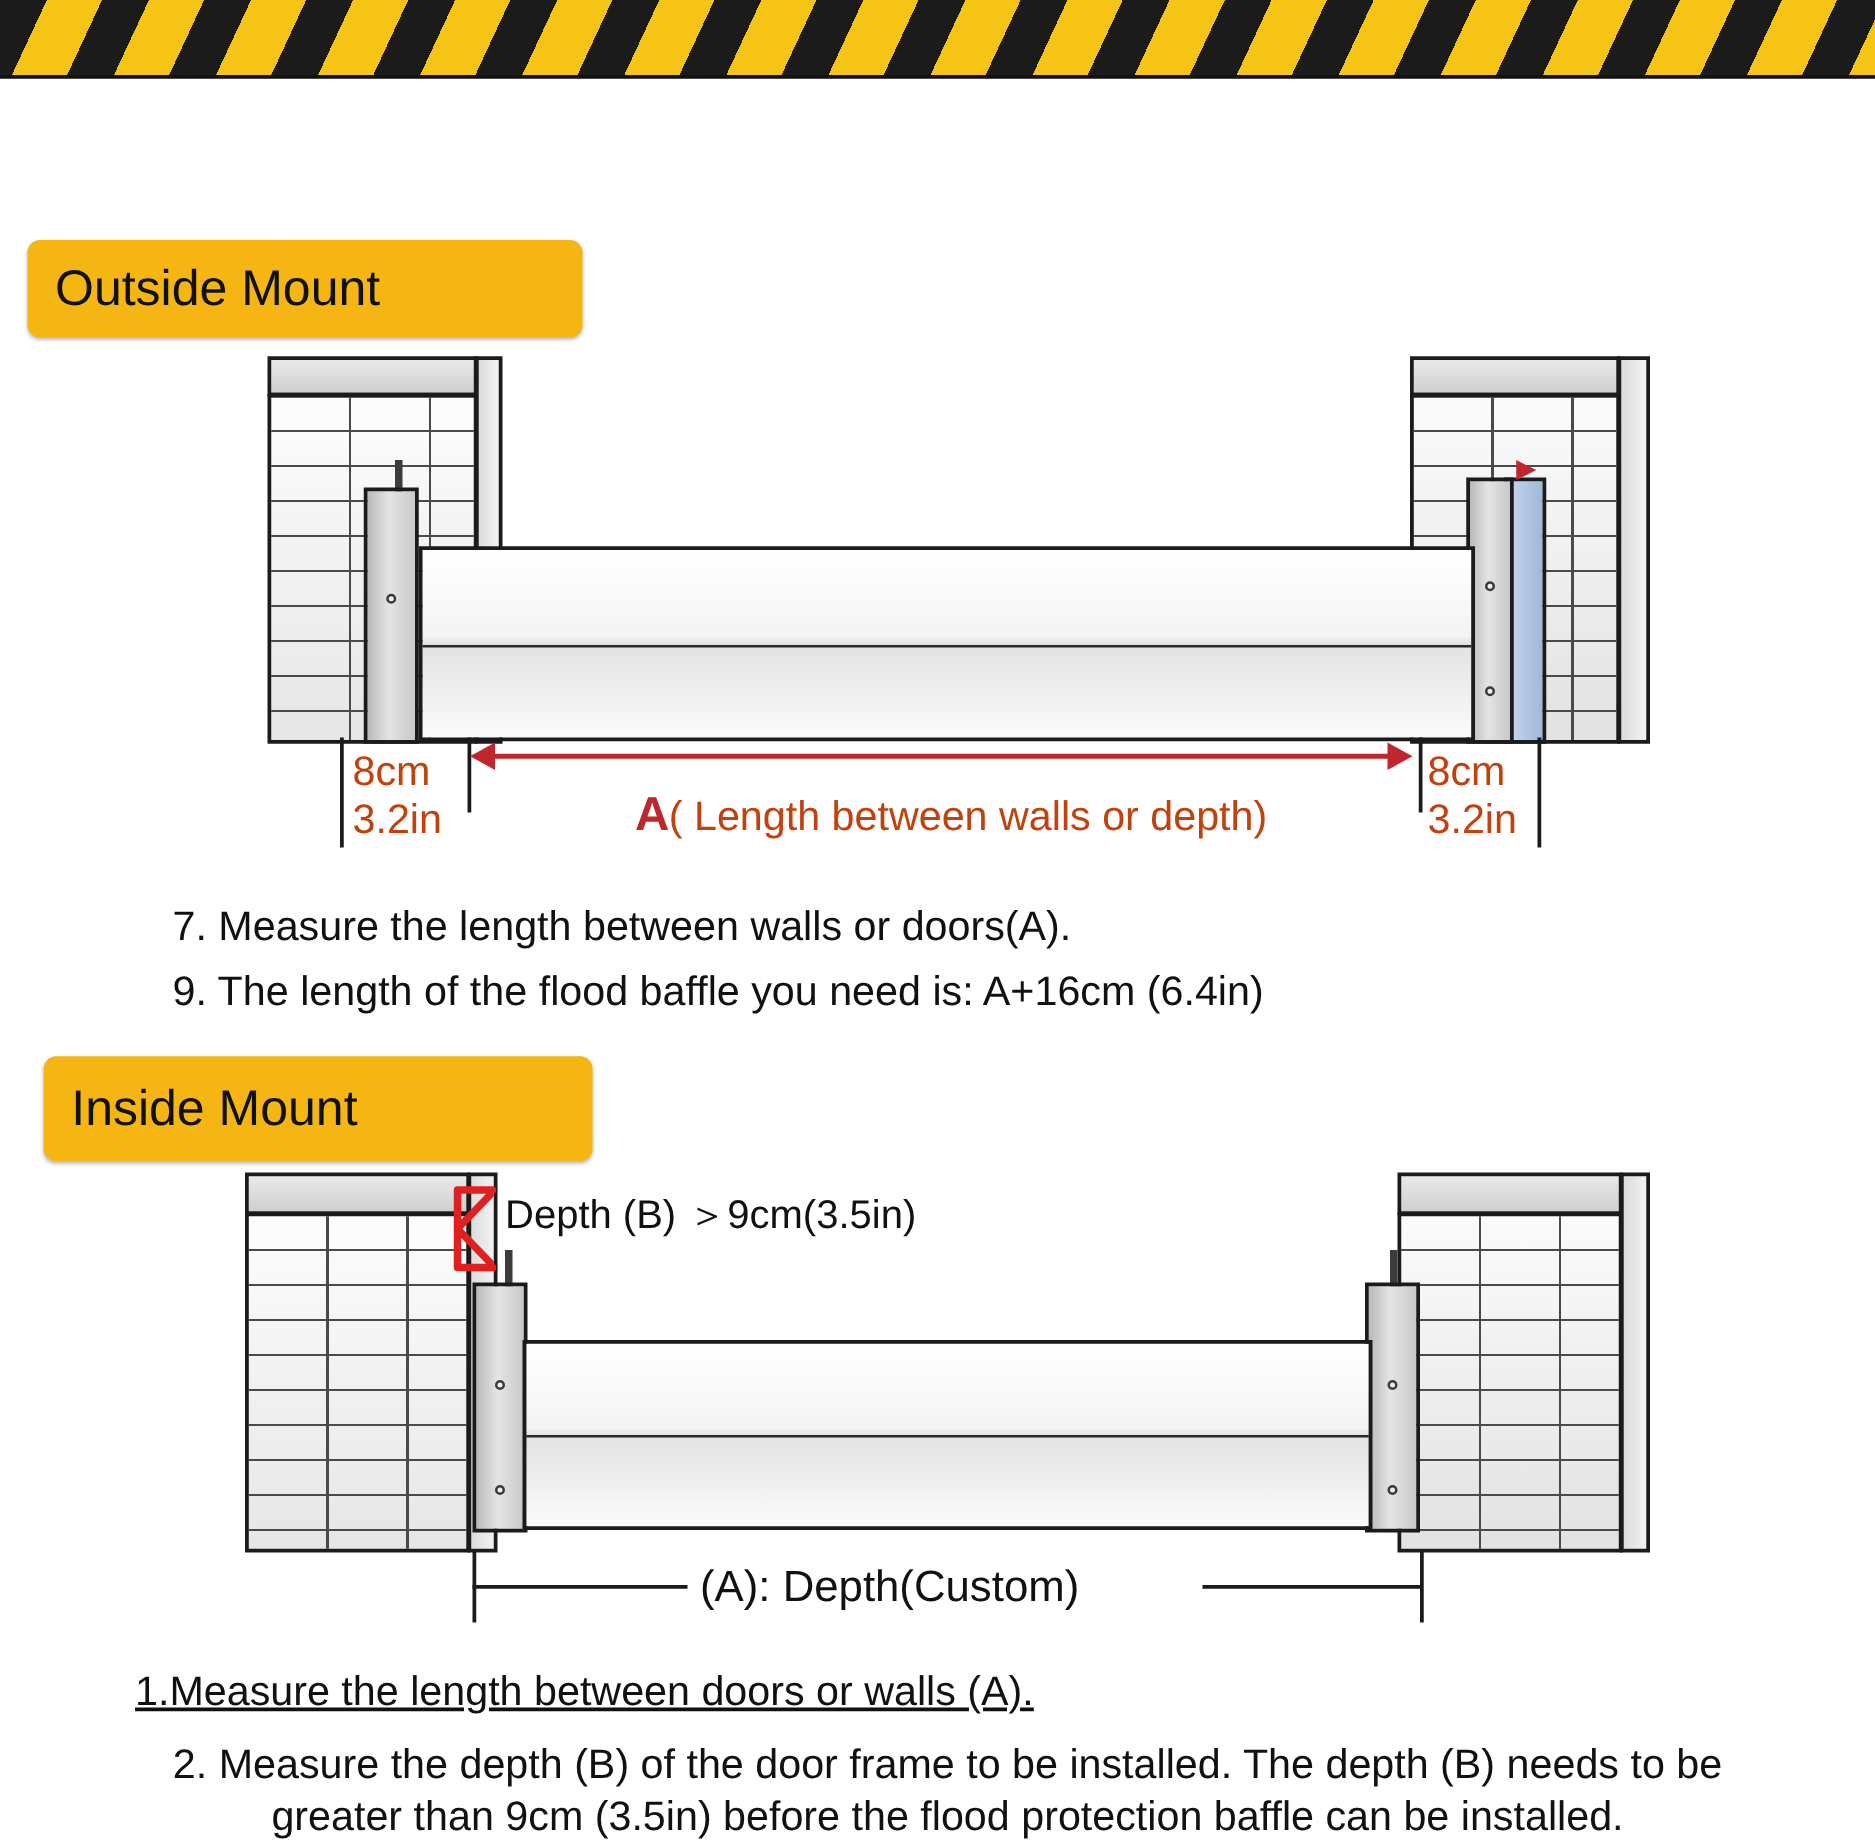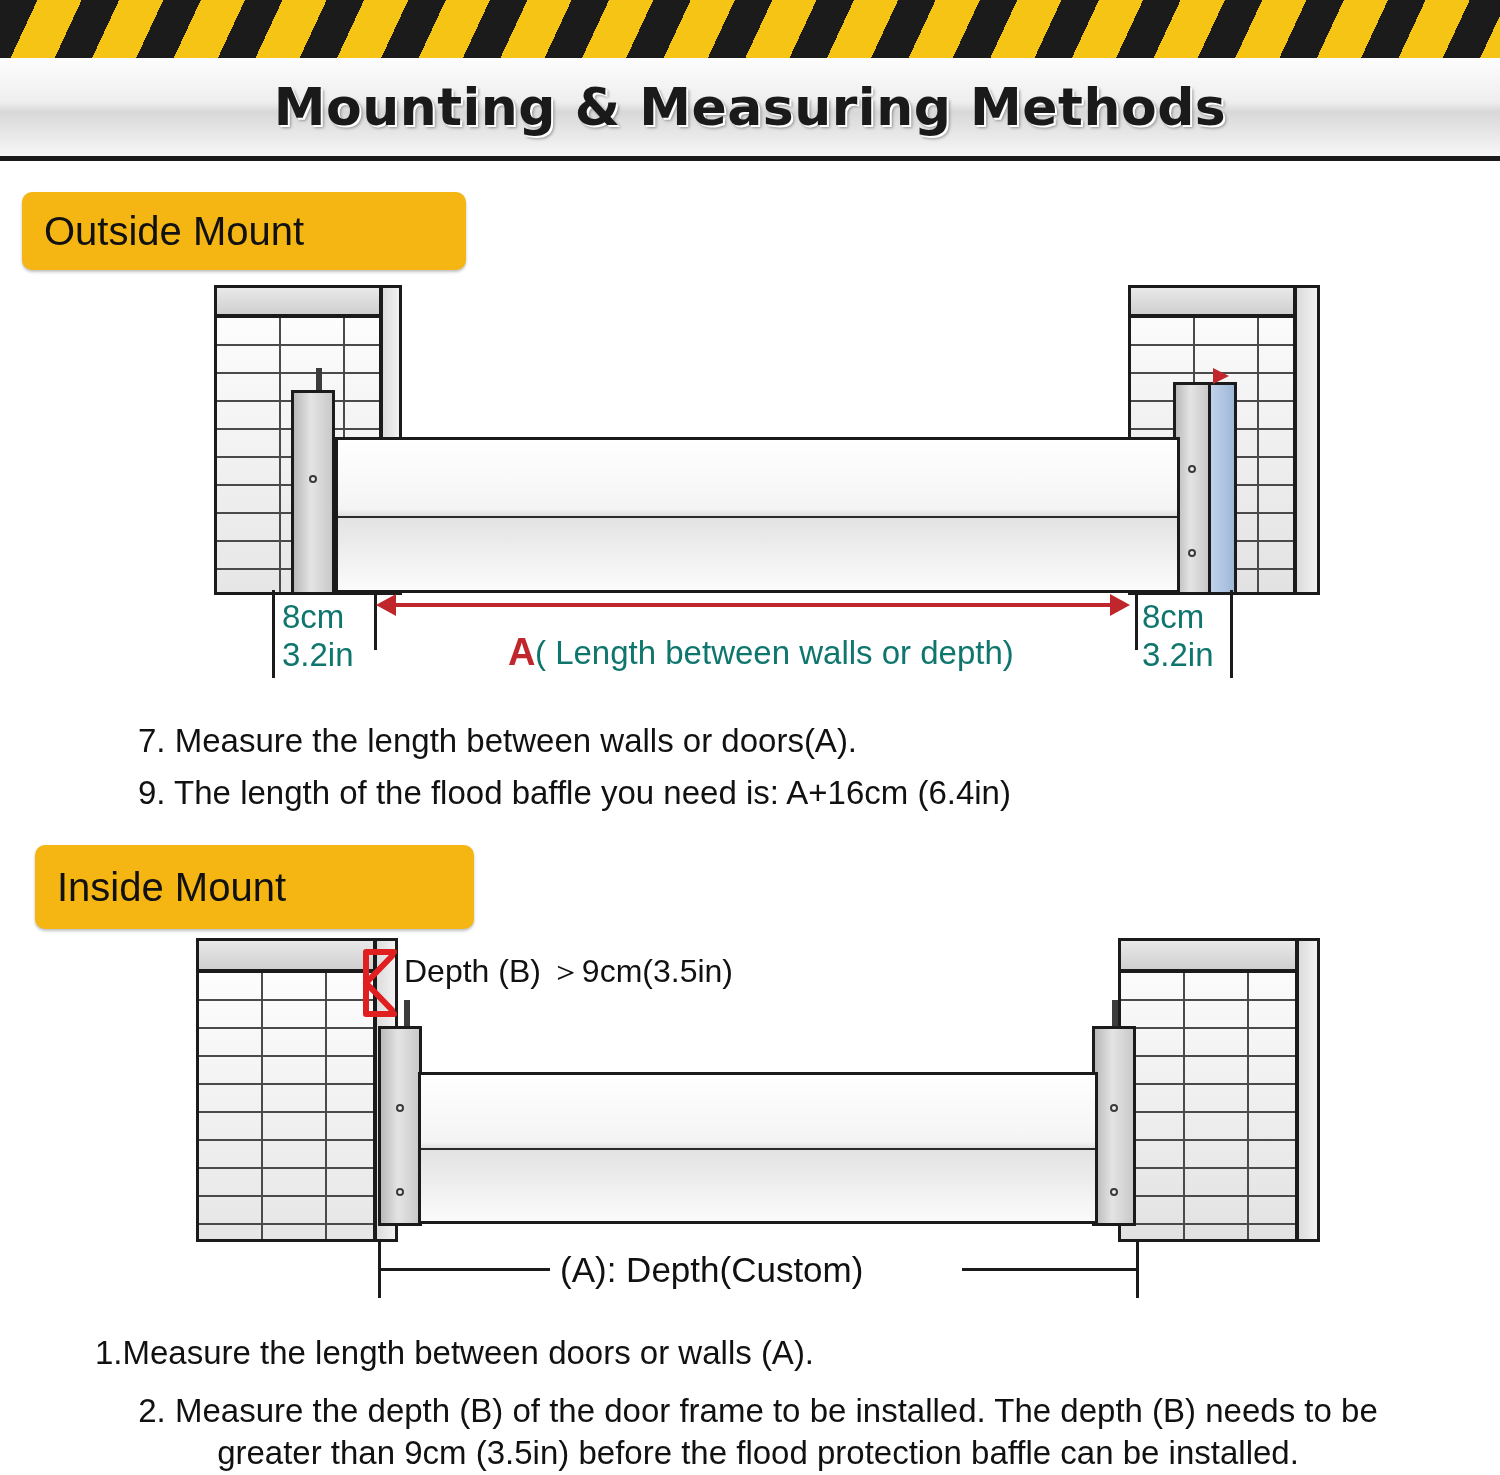--- a/index.html
+++ b/index.html
@@ -165,36 +165,33 @@
   }
   .arrow-head {
     position: absolute;
     width: 0; height: 0;
     border-top: 11px solid transparent;
     border-bottom: 11px solid transparent;
   }
   .arrow-head.left  { border-right: 20px solid #c0272d; }
   .arrow-head.right { border-left: 20px solid #c0272d; }
 
-  .dim-txt { font-size: 33px; color: #0f766e; }
+  .dim-txt { font-size: 33px; color: #c2410c; }
   .body-txt { font-size: 33px; color: #111; }
   .red { color: #c0272d; }
   .bold { font-weight: bold; }
 
   
   .depth-mark { position: absolute; }
 </style>
 </head>
 <body>
 
 <div class="banner">
   <div class="hazard-strip"></div>
-  <div class="title-plate">
-    <div class="title">Mounting &amp; Measuring Methods</div>
-  </div>
 </div>
 
 <div class="pill" id="pill-outside">
   <span>Outside Mount</span>
 </div>
 
 <div class="cap" style="left:214px; top:285px; width:168px; height:32px;"></div>
 <div class="brick" style="left:214px; top:315px; width:168px; height:280px;"></div>
 <div class="side-face" style="left:380px; top:285px; width:22px; height:310px;"></div>
 
@@ -268,14 +265,14 @@
   <span>Depth (B)</span>
   <span>＞</span><span>9cm(3.5in)</span>
 </div>
 
 <div class="tick" style="left:378px; top:1240px; height:58px;"></div>
 <div class="tick" style="left:1136px; top:1240px; height:58px;"></div>
 <div class="hline" style="left:378px; top:1268px; width:172px;"></div>
 <div class="hline" style="left:962px; top:1268px; width:176px;"></div>
 <div class="txt body-txt" style="left:560px; top:1250px; font-size:35px;">(A): Depth(Custom)</div>
 
-<div class="txt body-txt" style="left:95px; top:1334px;">1.Measure the length between doors or walls (A).</div>
+<div class="txt body-txt" style="left:108px; top:1334px;text-decoration:underline;">1.Measure the length between doors or walls (A).</div>
 <div style="position:absolute; left:98px; top:1390px; width:1320px; font-size:33px; line-height:42px; text-align:center;">2. Measure the depth (B) of the door frame to be installed. The depth (B) needs to be greater than 9cm (3.5in) before the flood protection baffle can be installed.</div>
 
 </body></html>

